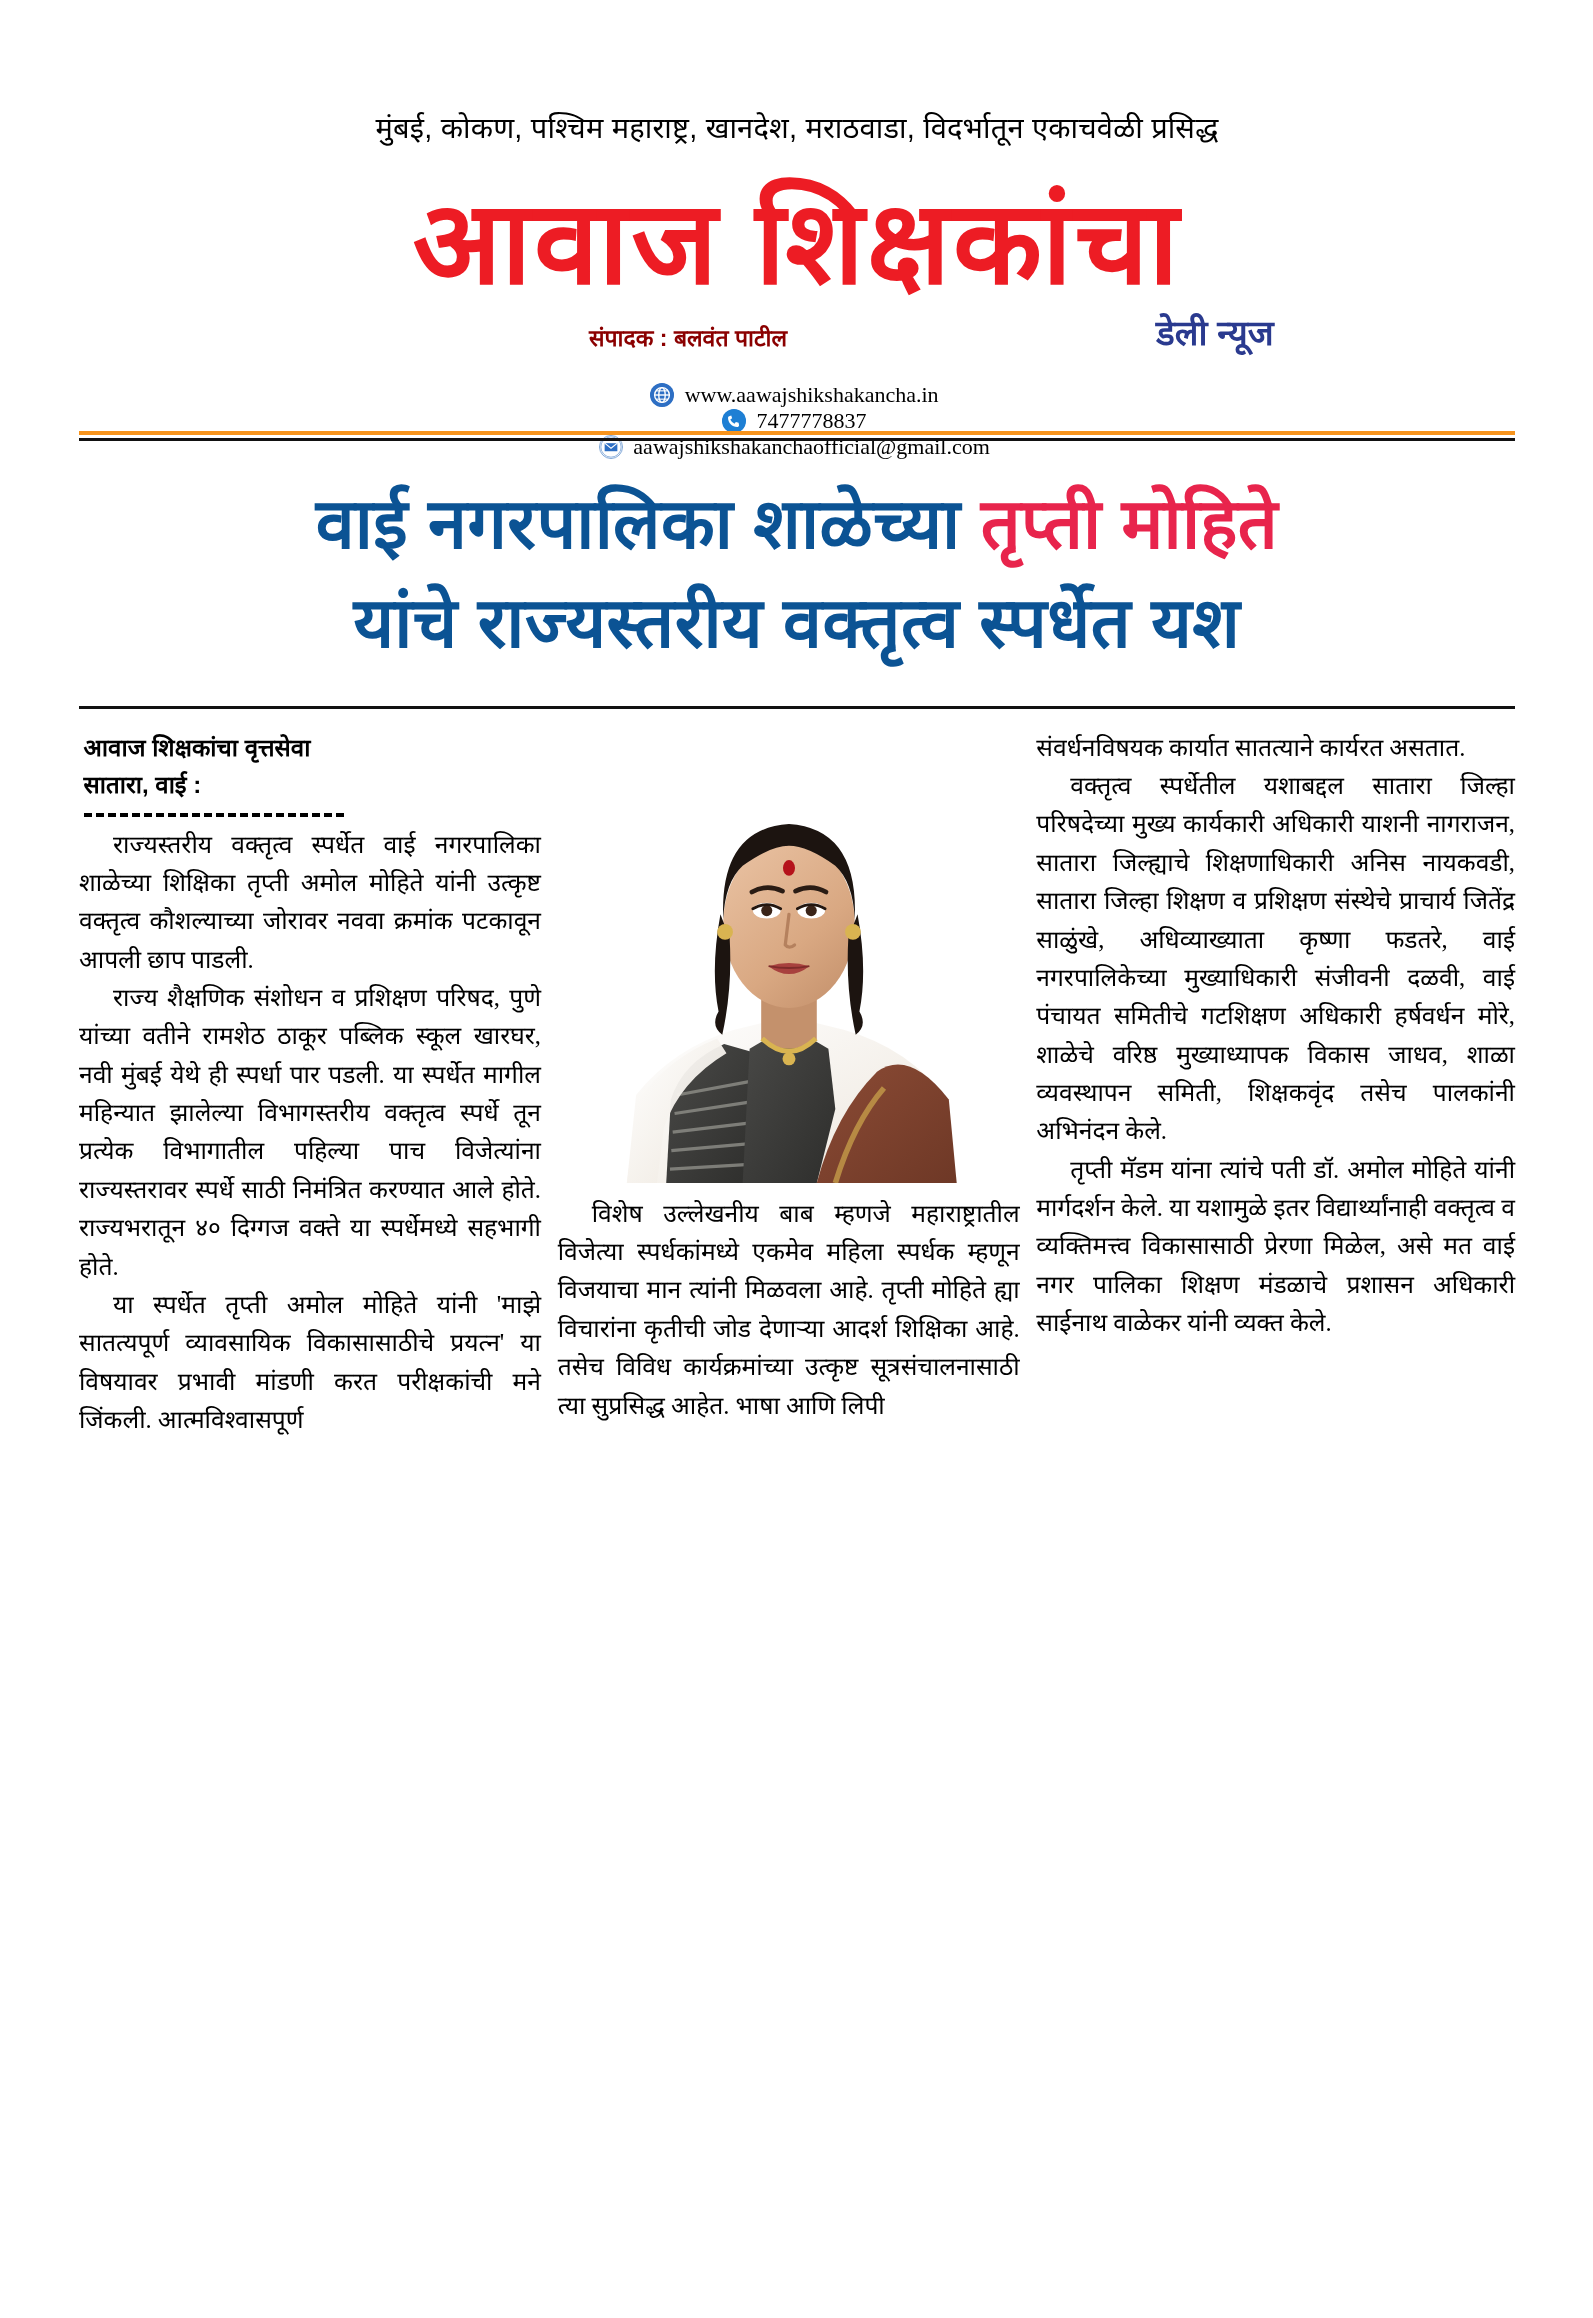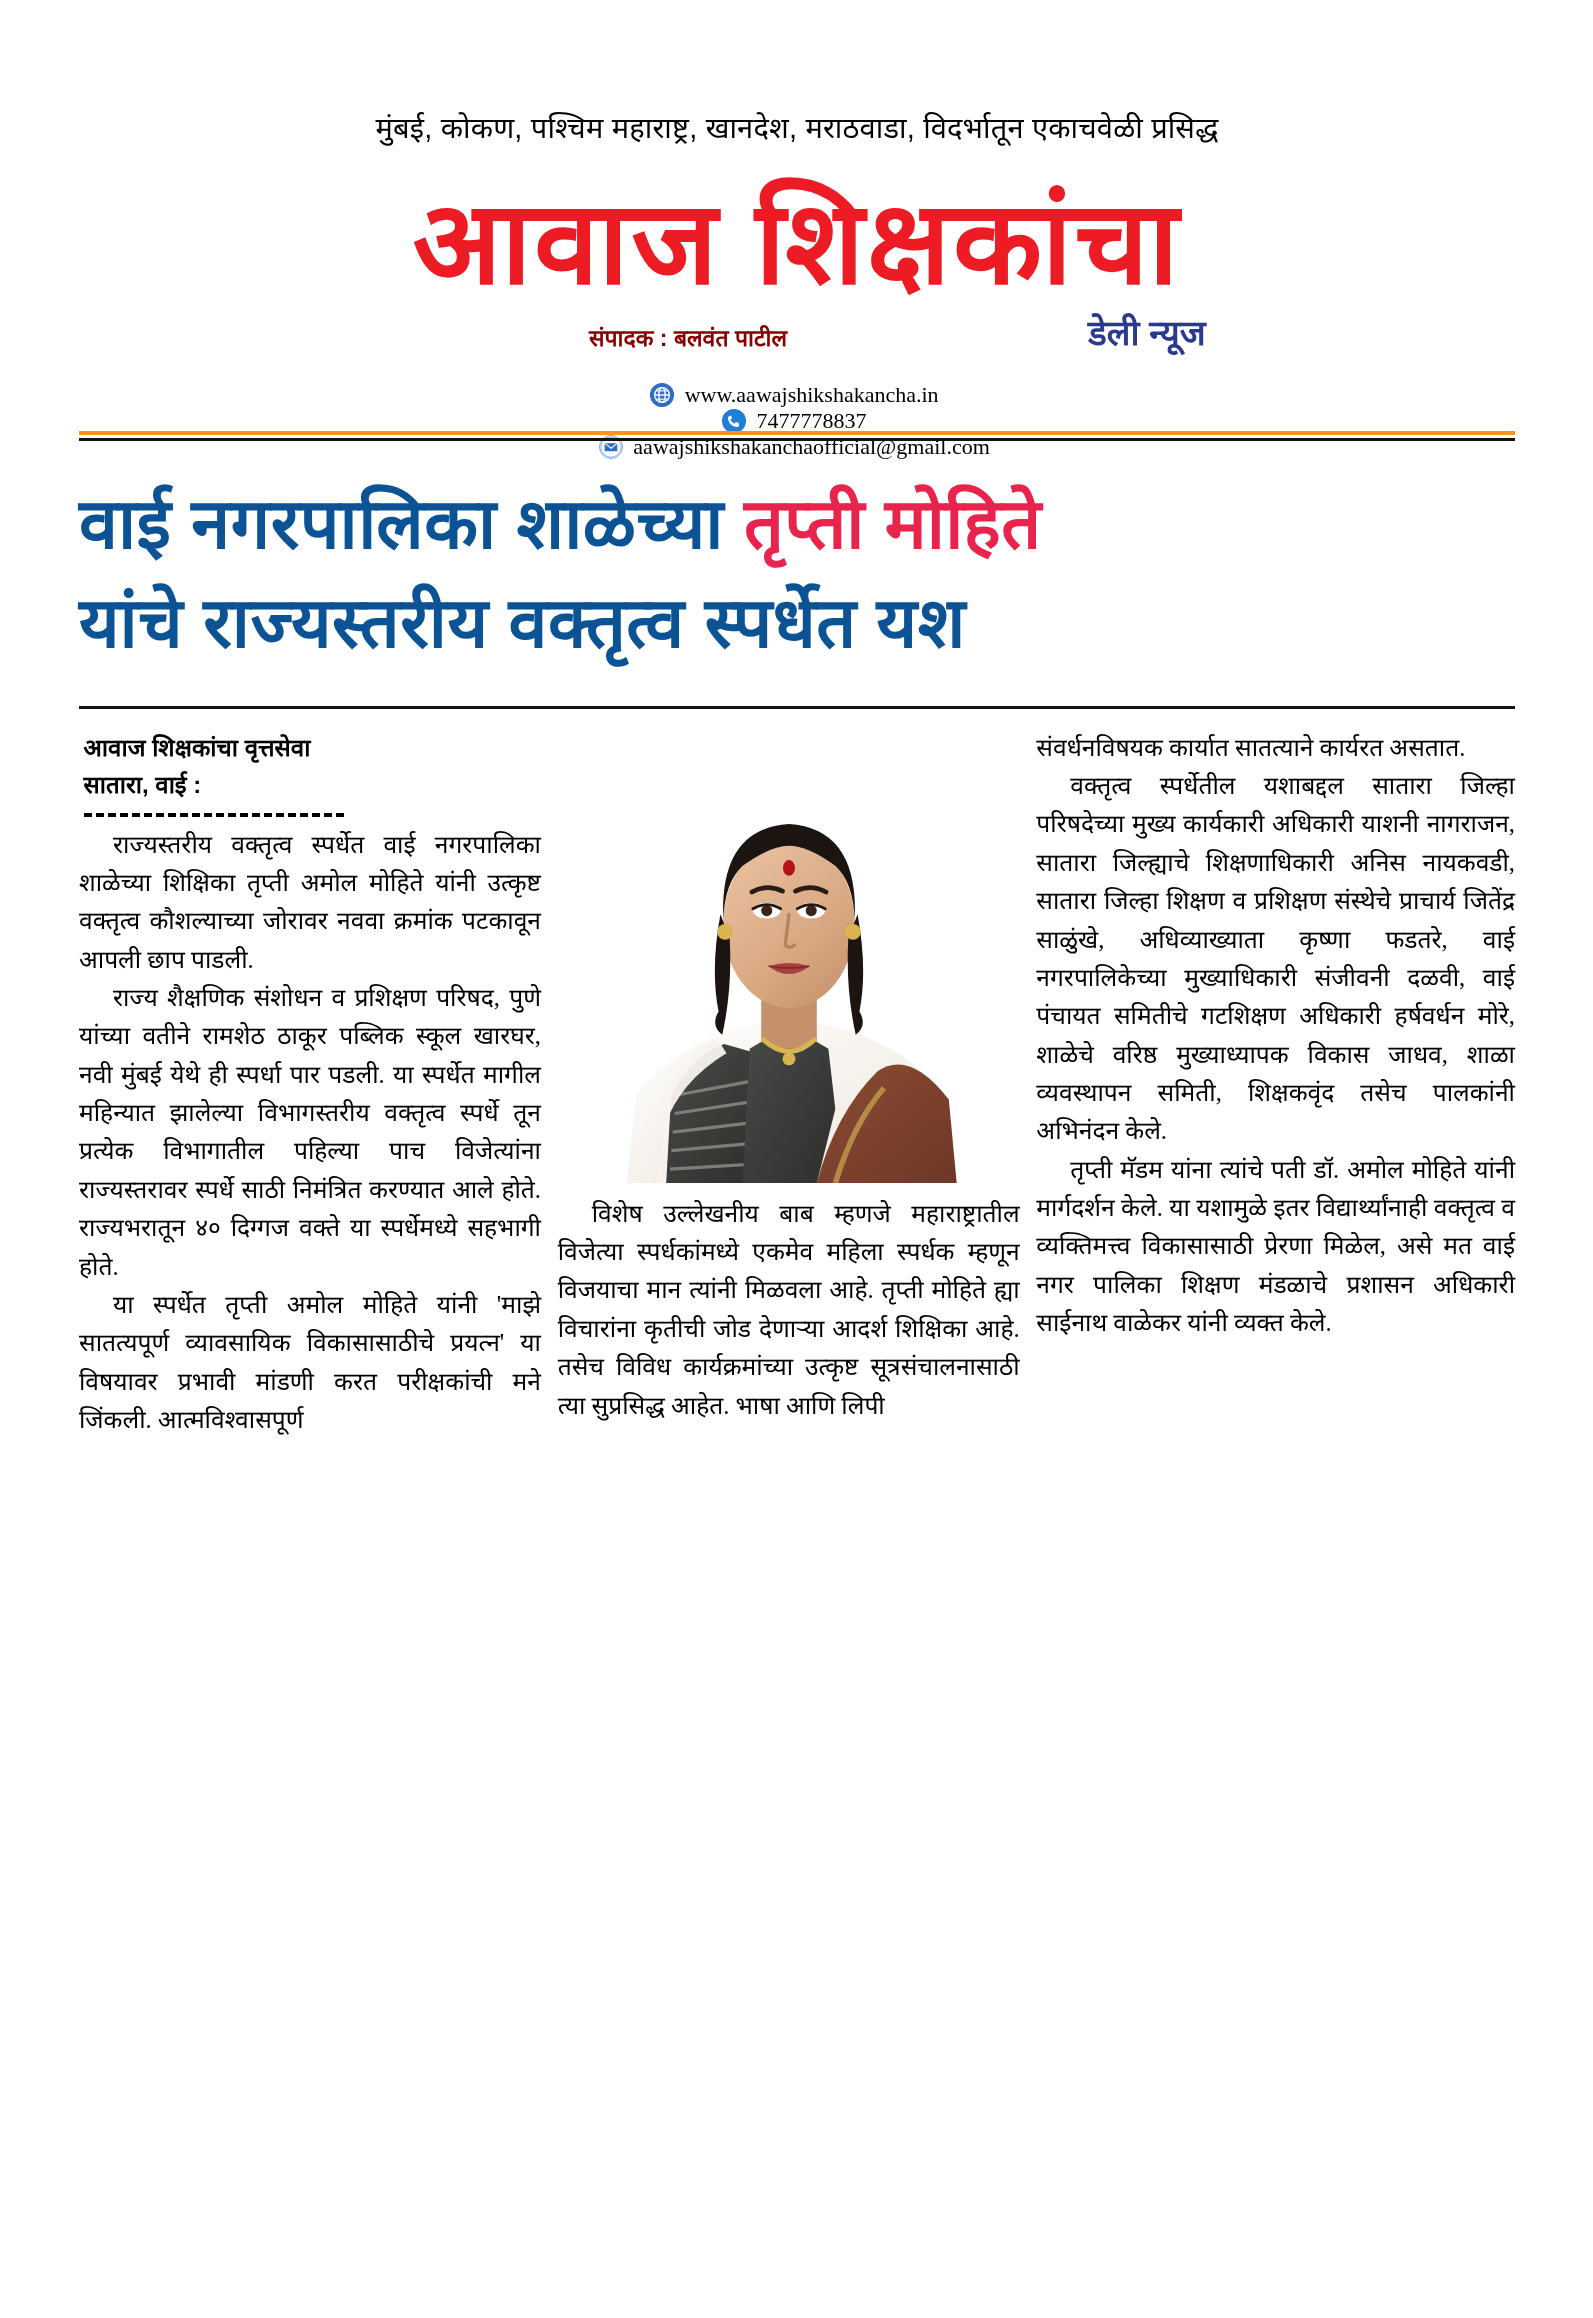--- a/index.html
+++ b/index.html
@@ -51,21 +51,21 @@
     position: absolute;
     left: 510px;
     top: 13px;
     color: #8B0000;
     font-family: "Liberation Sans", "DejaVu Sans", sans-serif;
     font-weight: bold;
     font-size: 23px;
   }
   .daily-news {
     position: absolute;
-    left: 1009px;
+    left: 1077px;
     top: 0px;
     color: #2A3A8F;
     font-family: "Liberation Sans", "DejaVu Sans", sans-serif;
     font-weight: bold;
     font-size: 35px;
   }
 
   
   .contact-bar {
     display: flex;
@@ -86,20 +86,21 @@
     display: inline-flex; align-items: center; justify-content: center;
     flex: 0 0 auto;
   }
   .cicon svg { display: block; }
 
   .rule-orange { height: 4.2px; background: #F7941D; margin-top: 12px; }
   .rule-black-thin { height: 2.3px; background: #111; margin-top: 3.2px; }
 
   
   .headline {
+    text-align: center;
     font-family: "Liberation Sans", "DejaVu Sans", sans-serif;
     font-weight: bold;
     font-size: 70px;
     line-height: 1.42;
     margin-top: 34px;
     letter-spacing: 0.5px;
   }
   .hl-blue { color: #0B5394; }
   .hl-red  { color: #E8244C; }
 

